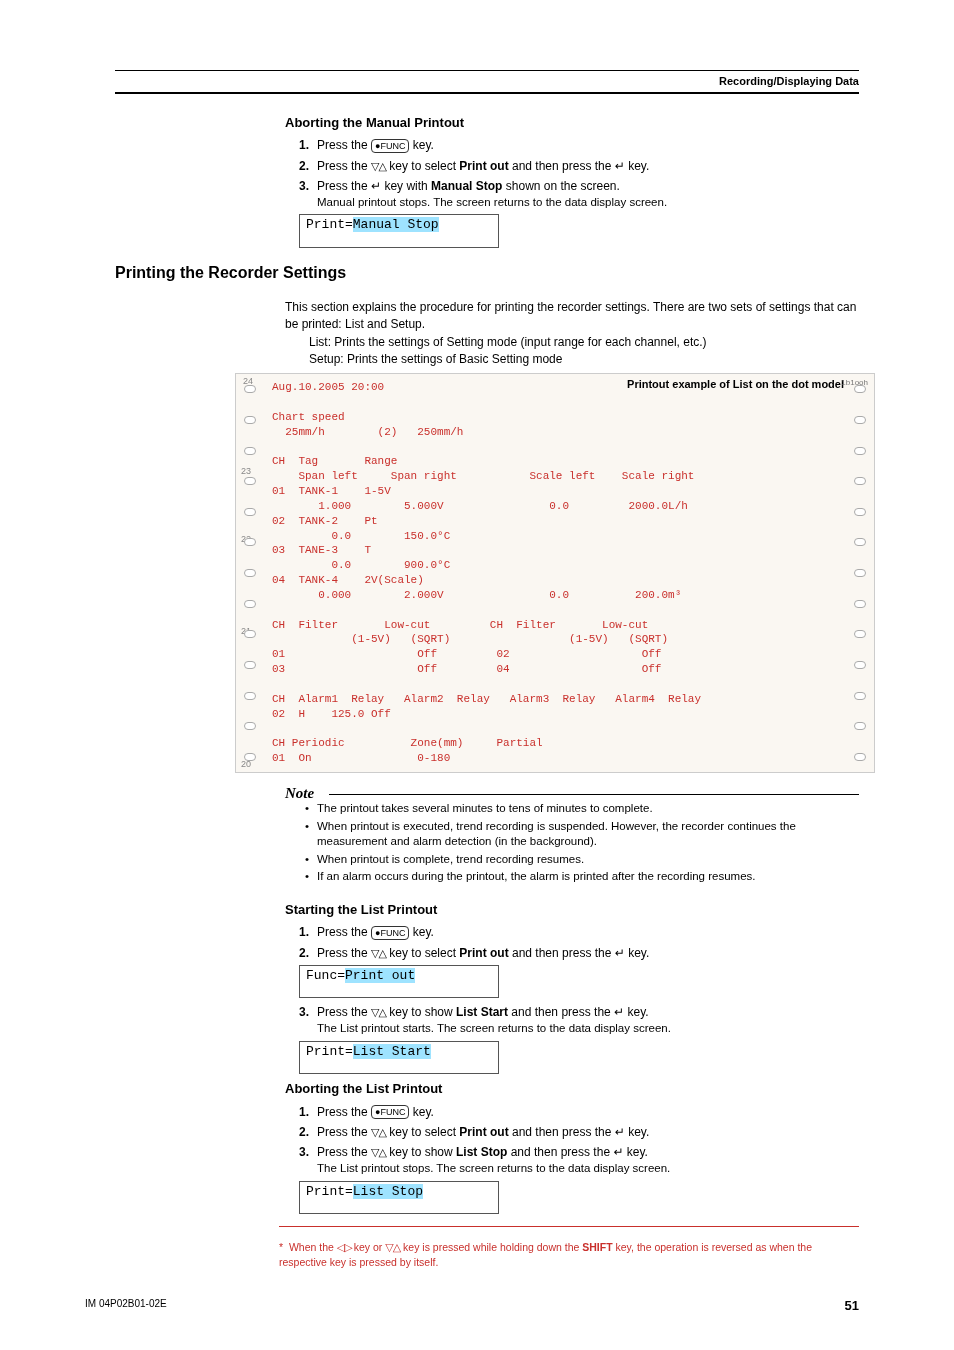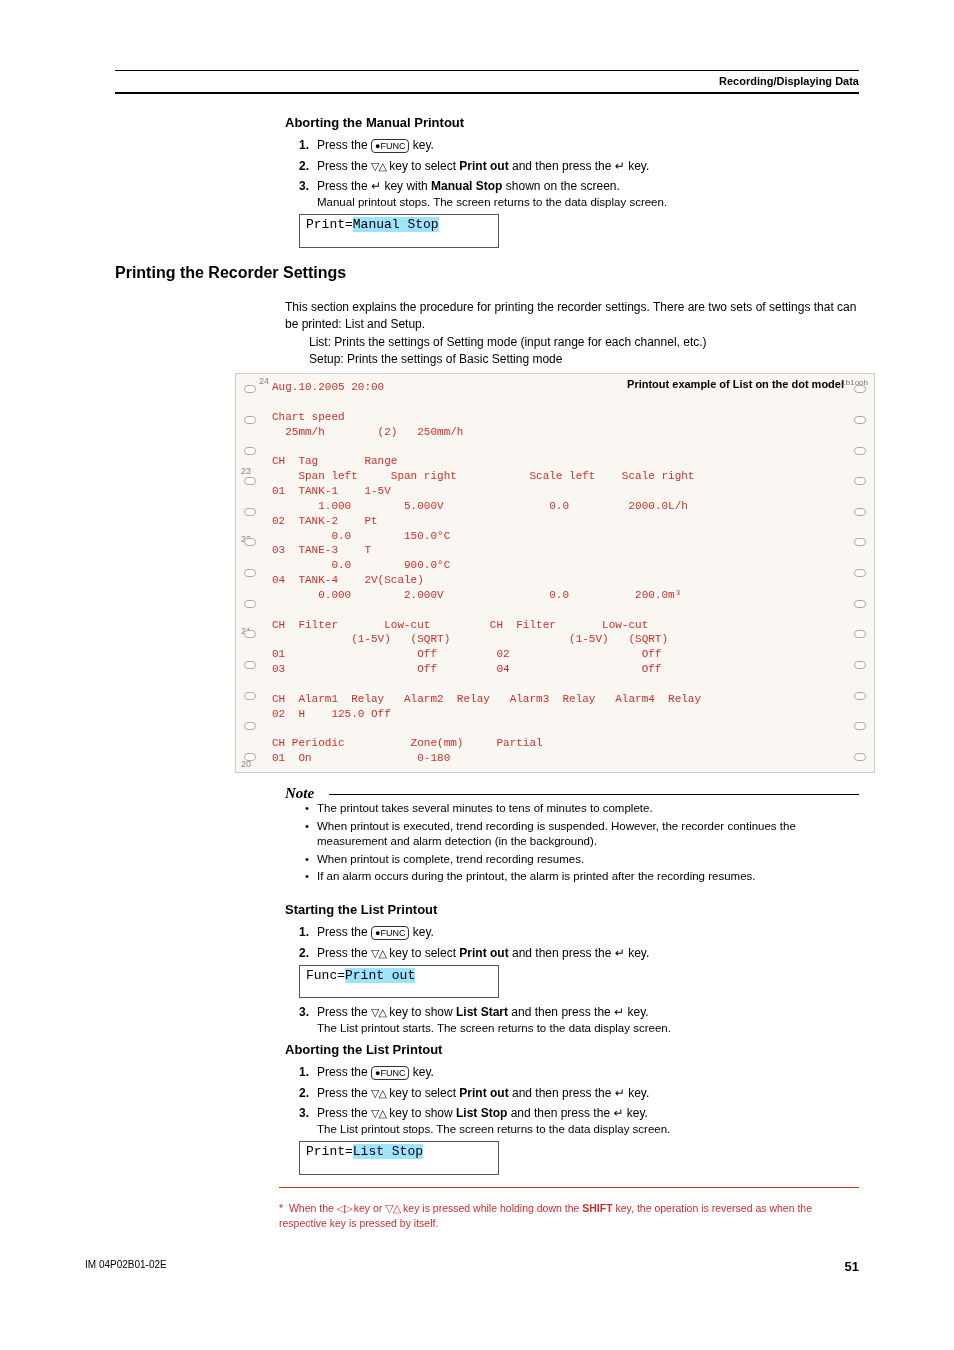--- a/index.html
+++ b/index.html
@@ -107,21 +107,21 @@
     display: flex; flex-direction: column; justify-content: space-around;
     align-items: center;
   }
   .holes-left { left: 2px; }
   .holes-right { right: 2px; }
   .hole {
     width: 12px; height: 8px; border: 1px solid #aaa; border-radius: 5px;
     background: #fff;
   }
   .edge-num { position:absolute; color:#888; font-size:9px; font-family: Arial; }
-  .en24 { left: 23px; top: 2px; }
+  .en24 { left: 7px; top: 2px; }
   .en23 { left: 5px; top: 92px; }
   .en22 { left: 5px; top: 160px; }
   .en21 { left: 5px; top: 252px; }
   .en20 { left: 5px; bottom: 2px; }
 
   pre.plisting {
     white-space: pre;
     font-family: "Courier New", monospace;
     font-size: 11px;
     color: #c9302c;
@@ -269,20 +269,23 @@
   </ol>
   <div class="screen-box">
     <span>Func=</span><span class="hl">Print out</span>
   </div>
   <ol class="steps">
     <li><span class="num">3.</span>
       <span>Press the </span><span class="tri-icon">▽△</span><span> key to show </span><b>List Start</b><span> and then press the </span><span class="enter-icon">↵</span><span> key.</span>
       <span class="subtext">The List printout starts. The screen returns to the data display screen.</span>
     </li>
   </ol>
+  <div class="screen-box">
+    <span>Print=</span><span class="hl">List Start</span>
+  </div>
 
   <h4 class="sub">Aborting the List Printout</h4>
   <ol class="steps">
     <li><span class="num">1.</span>
       <span>Press the </span><span class="func-key">●FUNC</span><span> key.</span>
     </li>
     <li><span class="num">2.</span>
       <span>Press the </span><span class="tri-icon">▽△</span><span> key to select </span><b>Print out</b><span> and then press the </span><span class="enter-icon">↵</span><span> key.</span>
     </li>
     <li><span class="num">3.</span>

